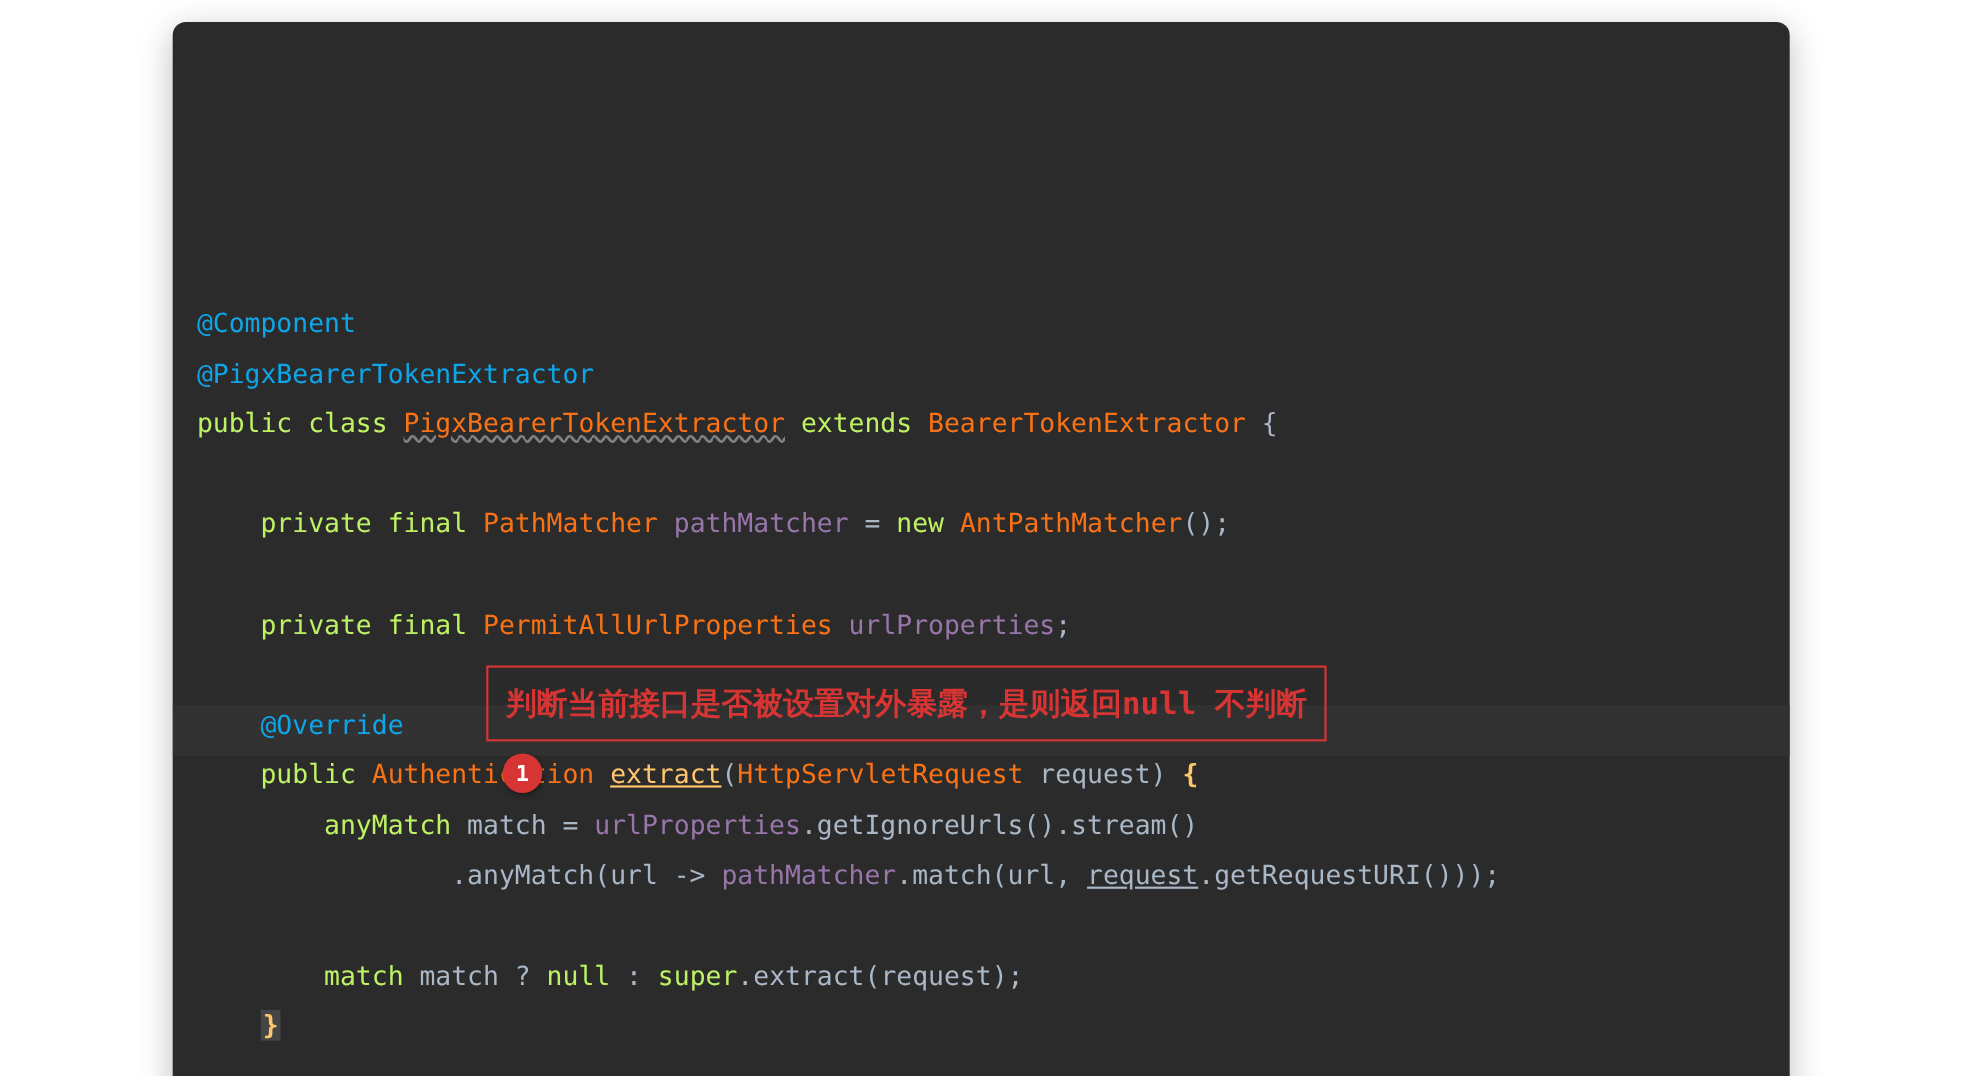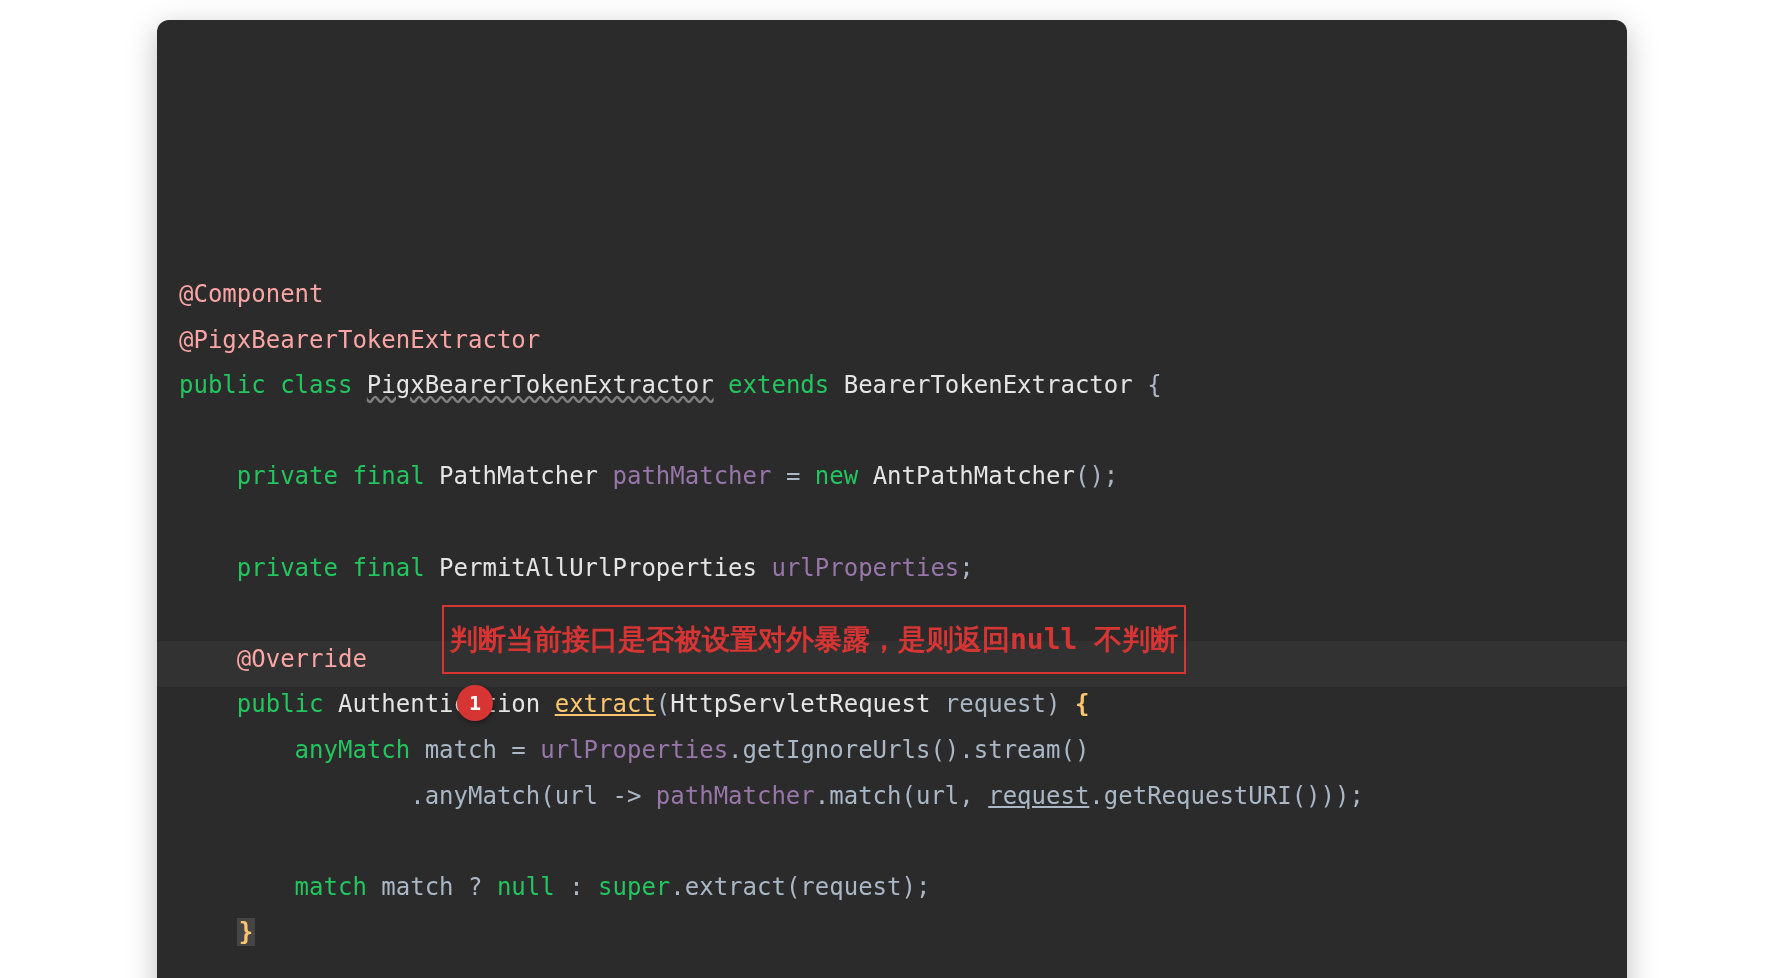--- a/index.html
+++ b/index.html
@@ -28,23 +28,23 @@
 
     .code-area {
       padding: 24px 22px 40px 22px;
       font-size: 24px;
       line-height: 1.9;
       color: #a9b7c6;
       white-space: pre;
       position: relative;
     }
 
-    .k-annotation { color: #fca5a5; margin-top: 28px; }
-    .k-keyword { color: #22c55e; }
-    .k-type { color: #e5e5e5; }
+    .k-annotation { color: #0ea5e9; margin-top: 28px; }
+    .k-keyword { color: #bef264; }
+    .k-type { color: #f97316; }
     .k-field { color: #9876aa; }
     .k-method { color: #ffc66d; text-decoration: underline; }
     .k-param { color: #a9b7c6; }
     .k-brace { color: #a9b7c6; }
     .k-brace-hl { color: #ffc66d; font-weight: bold; }
     .k-underline { text-decoration: underline; }
     .k-wavy { text-decoration: wavy underline; text-decoration-color: #808080; }
 
     .cursor-line-bg {
       position: absolute;
@@ -59,21 +59,21 @@
       position: relative;
       z-index: 1;
     }
 
     .annotation-box {
       position: absolute;
       border: 2px solid #d63534;
       color: #d63534;
       font-size: 28px;
       font-weight: bold;
-      padding: 6px 6px;
+      padding: 6px 16px;
       background: rgba(0,0,0,0.02);
       z-index: 5;
       white-space: nowrap;
     }
 
     .annotation-badge {
       position: absolute;
       width: 36px;
       height: 36px;
       border-radius: 50%;

